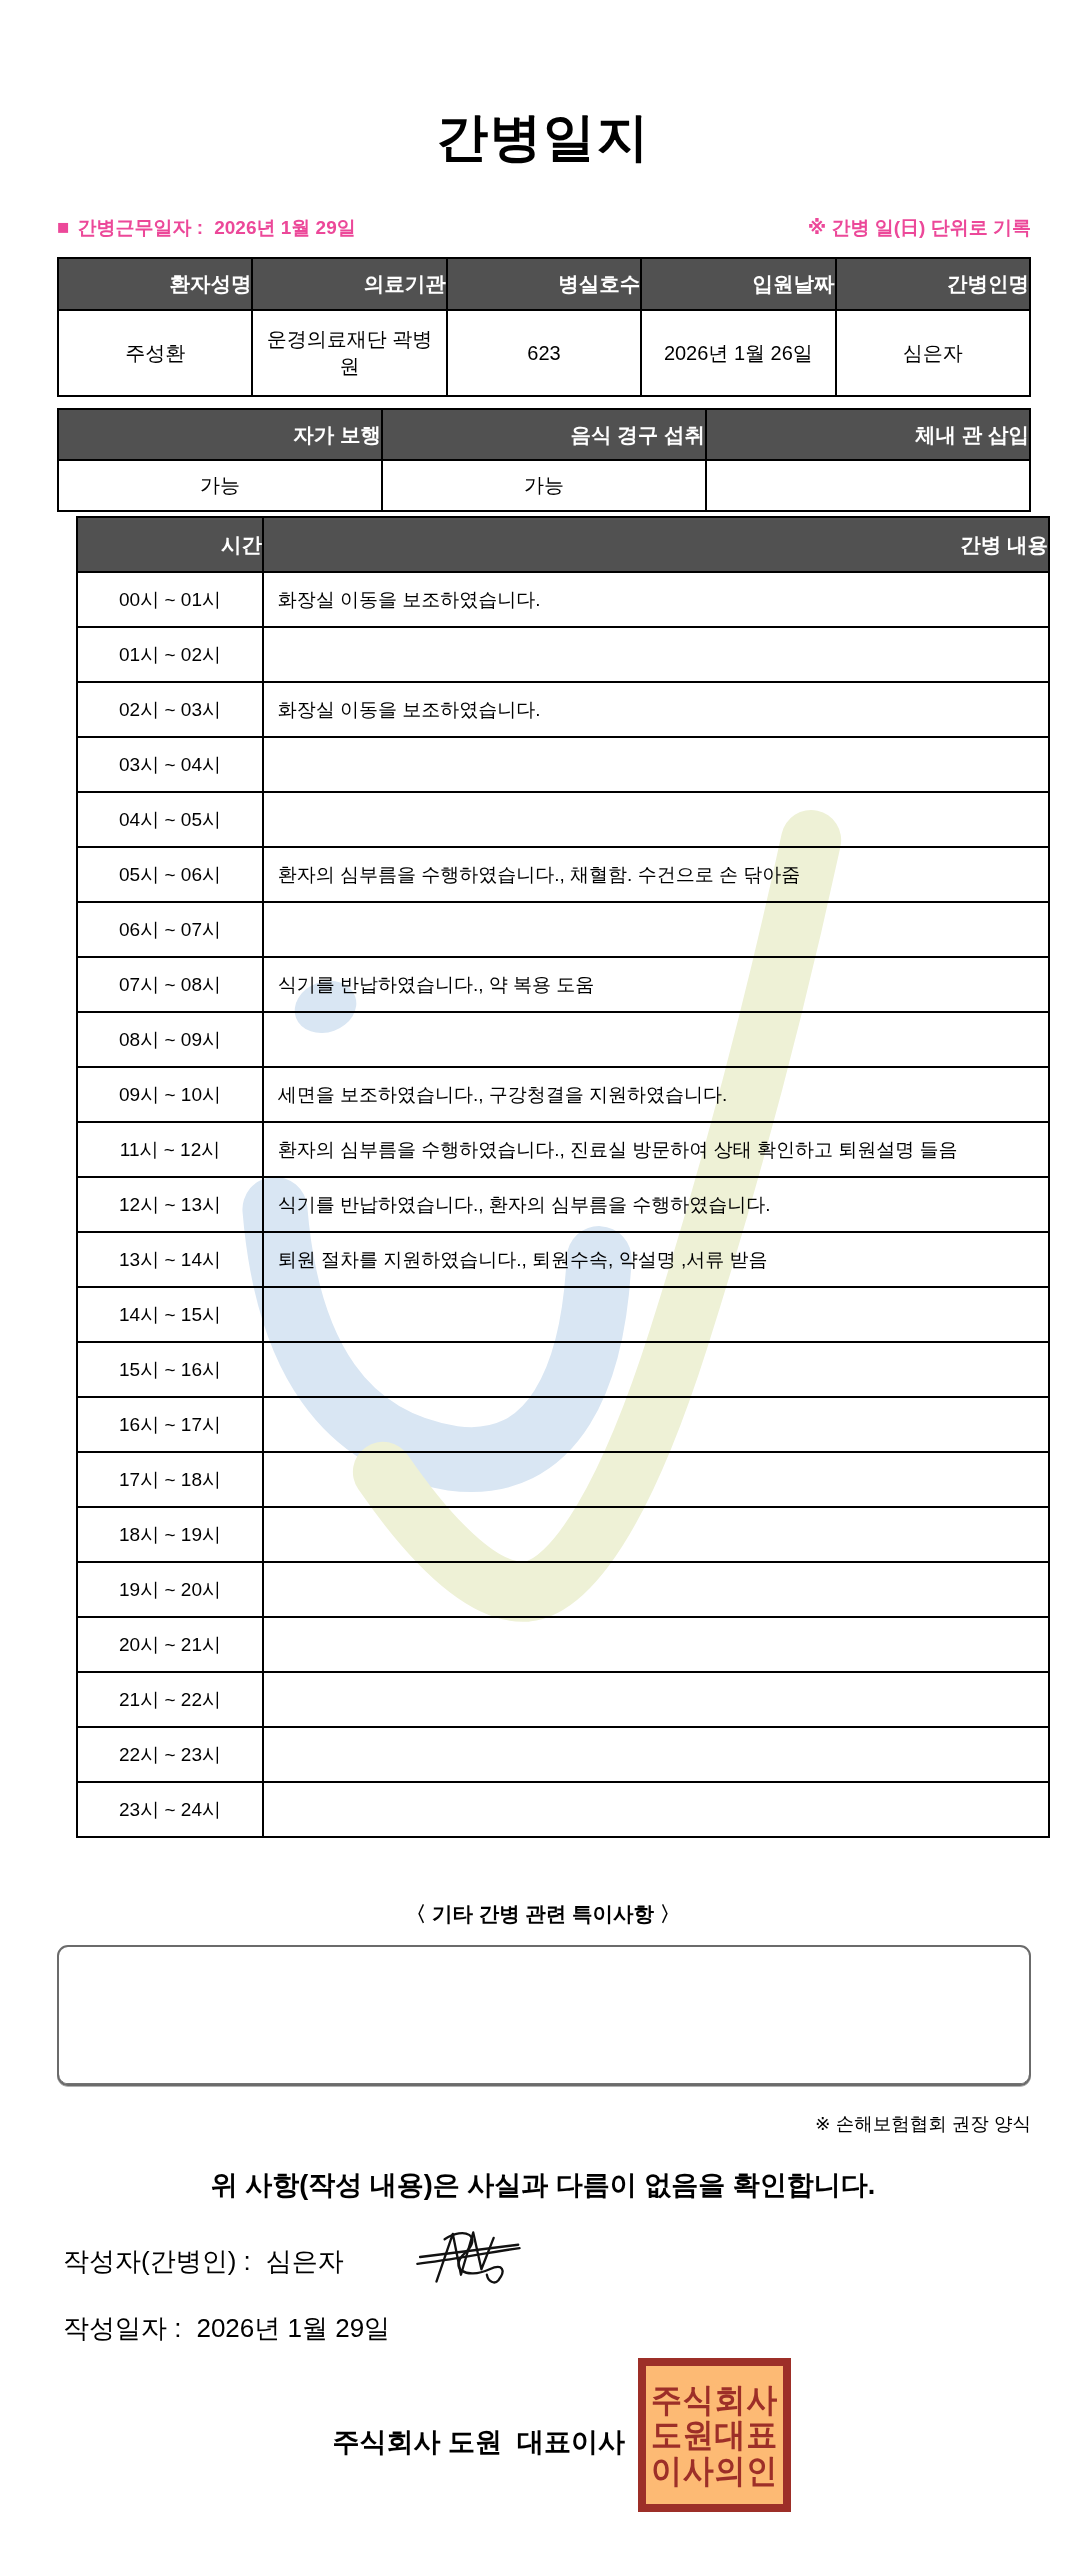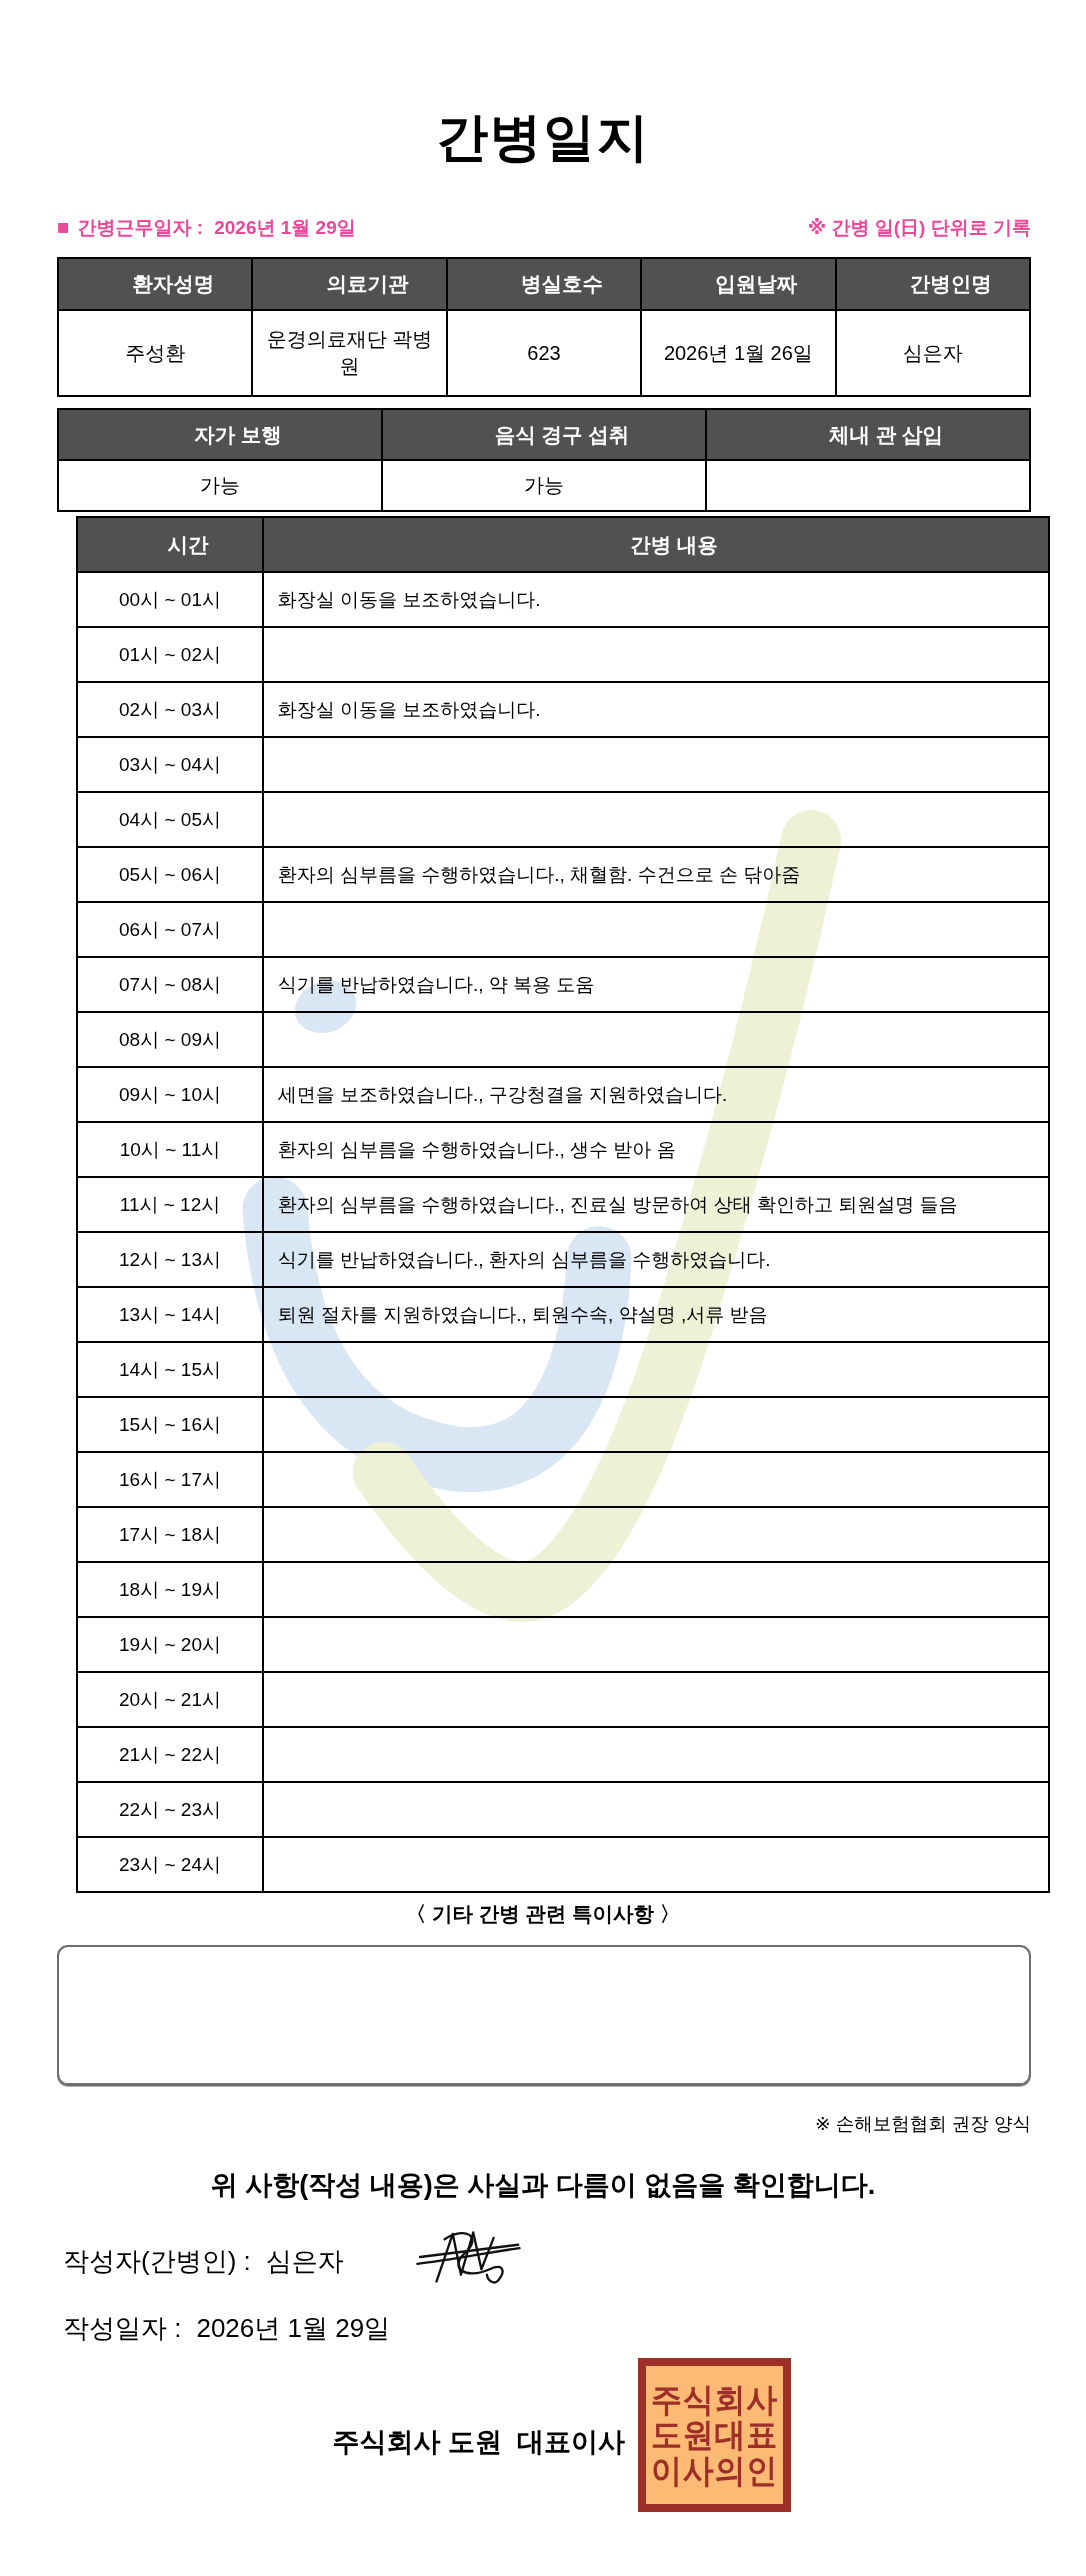--- a/index.html
+++ b/index.html
@@ -14,21 +14,21 @@
   .meta { top: 215px; left: 57px; width: 974px; display: flex;
           justify-content: space-between; align-items: center;
           font-size: 19px; font-weight: 600; color: #ec4899; }
   .meta .sq { font-size: 20.5px; margin-right: 8.2px; }
   .meta .lab { margin-right: 11px; }
 
   table.tbl { border-collapse: collapse; table-layout: fixed; width: 974px;
               background: transparent; }
   table.tbl th, table.tbl td { border: 2.7px solid #000; }
   table.tbl th { background: #515151; color: #fff; font-weight: 700;
-                 font-size: 20.5px; text-align: center; padding-left: 36px; }
+                 font-size: 20.5px; text-align: right; padding-left: 36px; }
   table.tbl td { font-size: 20px; color: #000; text-align: center; vertical-align: middle;
                  background: transparent; }
 
   .tbl-info  { top: 257px; left: 57px; }
   .tbl-info th { height: 52px; }
   .tbl-info td { height: 86px; padding: 4.1px 8.2px; }
 
   .tbl-status { top: 408px; left: 57px; }
   .tbl-status th { height: 51px; }
   .tbl-status td { height: 51px; }
@@ -160,24 +160,20 @@
         </tr>
     <tr>
           <td class="time">08시 ~ 09시</td>
           <td class="content"></td>
         </tr>
     <tr>
           <td class="time">09시 ~ 10시</td>
           <td class="content">세면을 보조하였습니다., 구강청결을 지원하였습니다.</td>
         </tr>
     <tr>
-          <td class="time">10시 ~ 11시</td>
-          <td class="content">환자의 심부름을 수행하였습니다., 생수 받아 옴</td>
-        </tr>
-    <tr>
           <td class="time">11시 ~ 12시</td>
           <td class="content">환자의 심부름을 수행하였습니다., 진료실 방문하여 상태 확인하고 퇴원설명 들음</td>
         </tr>
     <tr>
           <td class="time">12시 ~ 13시</td>
           <td class="content">식기를 반납하였습니다., 환자의 심부름을 수행하였습니다.</td>
         </tr>
     <tr>
           <td class="time">13시 ~ 14시</td>
           <td class="content">퇴원 절차를 지원하였습니다., 퇴원수속, 약설명 ,서류 받음</td>

